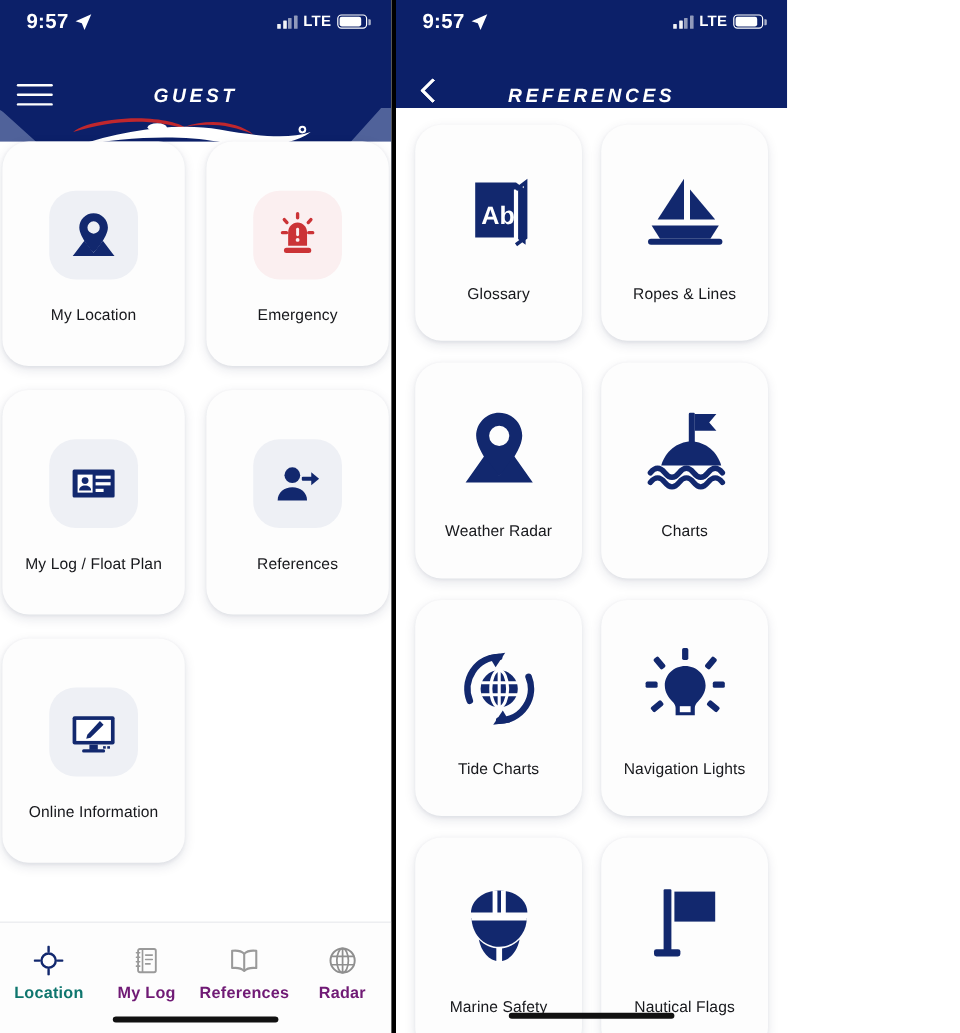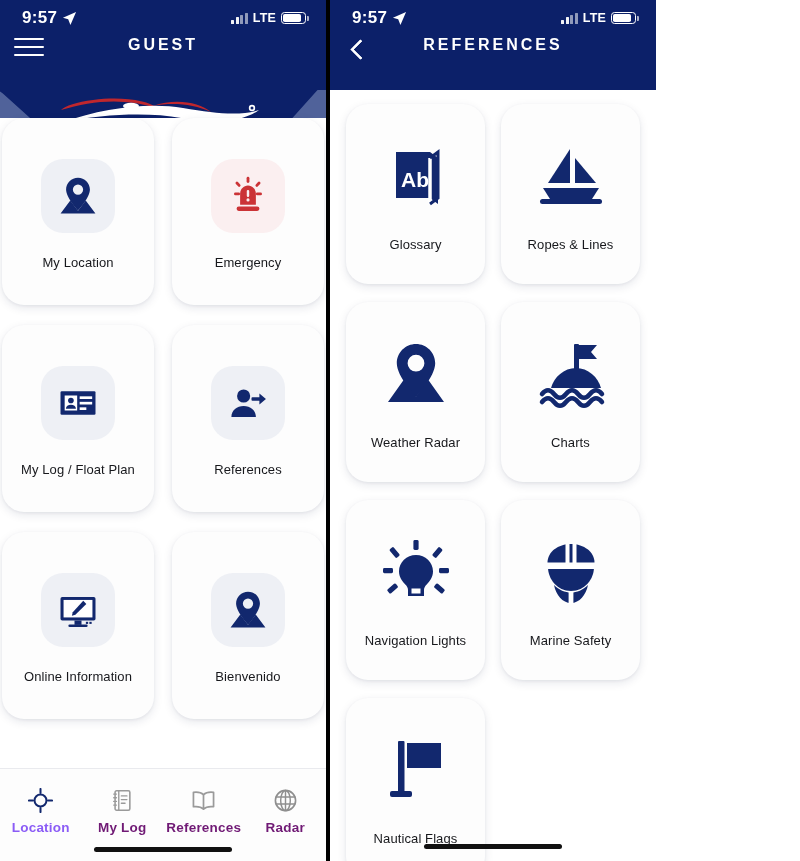--- a/index.html
+++ b/index.html
@@ -29,21 +29,21 @@
   .bars i:nth-child(2){ height: 6.5px; opacity:.95;}
   .bars i:nth-child(3){ height: 9px; opacity:.55;}
   .bars i:nth-child(4){ height: 11px; opacity:.55;}
   .lte { font-size: 12.5px; font-weight: bold; letter-spacing:.2px; }
   .battery { width: 25px; height: 12px; border: 1.6px solid #ffffff; border-radius: 3.5px; position: relative; }
   .battery::after { content:""; position:absolute; right:-4px; top:3.2px; width:2px; height:5px; background:rgba(255,255,255,.65); border-radius:0 1px 1px 0;}
   .battery span { position:absolute; left:1.4px; top:1.4px; bottom:1.4px; width:76%; background:#ffffff; border-radius:1.8px; display:block;}
 
   
   .navhead { position: relative; background: #0c2069; color:#fff; }
-  .navbar { height: 54px; display:flex; align-items:flex-start; position: relative; z-index: 5;}
+  .navbar { height: 54px; display:flex; align-items:flex-end; position: relative; z-index: 5; font-style: italic;}
   .nav-title {
     position:absolute; left:0; right:0; text-align:center;
     font-size: 16px; font-weight: bold; letter-spacing: 3px;
   }
   .hamburger { margin-left: 14px; width: 30px; height: 22px; display:flex; flex-direction:column; justify-content:space-between; padding:2px 0; position:relative; z-index:6; cursor:pointer;}
   .hamburger span { display:block; height:2.4px; background:#fff; border-radius:2px; }
   .backchev { margin-left: 14px; width: 28px; height: 28px; position:relative; z-index:6; cursor:pointer;}
   .backchev::before{
     content:""; position:absolute; left:9px; top:6px; width:12px; height:12px;
     border-left:3px solid #fff; border-bottom:3px solid #fff; transform: rotate(45deg);
@@ -88,21 +88,21 @@
 
   svg { display:block; }
   .navy { fill:#12286e; }
   .red  { fill:#cb3336; }
 
   
   .tabbar-wrap { position:absolute; left:0; right:0; bottom:0; background:#fdfdfd; border-top:1px solid #e9eaee; }
   .tabbar { display:flex; height: 78px; align-items:center; padding-top: 6px;}
   .tab { flex:1; display:flex; flex-direction:column; align-items:center; gap:7px; cursor:pointer;}
   .tab-label { font-size: 13.5px; font-weight:bold; color:#701a75; letter-spacing:.2px;}
-  .tab.active .tab-label { color:#8b5cf6; }
+  .tab.active .tab-label { color:#0f766e; }
   .tab-icon { height:26px; display:flex; align-items:center; justify-content:center;}
   .home-indicator { width:138px; height:5px; background:#111; border-radius:3px; margin: 0 auto 9px auto; }
   .home-indicator-float { position:absolute; left:50%; transform:translateX(-50%); bottom:12px; width:138px; height:5px; background:#111; border-radius:3px; z-index:9;}
   .scroll-peek { height: 20px; }
 </style>
 </head>
 <body>
 
 <div class="screens">
 
@@ -221,29 +221,20 @@
               <path class="navy" d="M30 13.5 L33.5 17 L21 29.5 L17 30.5 L18 26.5 Z"></path>
               <rect class="navy" x="20" y="36" width="8" height="5"></rect>
               <rect class="navy" x="13" y="40.5" width="22" height="3" rx="1.5"></rect>
               <rect class="navy" x="33" y="37.5" width="2.6" height="2.4"></rect>
               <rect class="navy" x="37" y="37.5" width="2.6" height="2.4"></rect>
             </svg>
           </div>
           <div class="card-label">Online Information</div>
         </div>
 
-        <div class="card card-left">
-          <div class="tile">
-            <svg width="44" height="44" viewBox="0 0 48 48">
-              <path class="navy" d="M24 4c-7.2 0-13 5.8-13 13 0 9.1 13 23 13 23s13-13.9 13-23c0-7.2-5.8-13-13-13zm0 18.6a5.6 5.6 0 1 1 0-11.2 5.6 5.6 0 0 1 0 11.2z"></path>
-              <path class="navy" d="M15.6 29 5 43h38L32.4 29 24 40z"></path>
-            </svg>
-          </div>
-          <div class="card-label">Bienvenido</div>
-        </div>
 
       </div>
       <div class="scroll-peek"></div>
     </div>
 
     <div class="tabbar-wrap">
       <div class="tabbar">
 
         <div class="tab active">
           <span class="tab-icon">
@@ -368,20 +359,34 @@
               <rect class="navy" x="40" y="4" width="5" height="26" rx="1"></rect>
               <path class="navy" d="M45 5h18l-6 7 6 7H45z"></path>
               <path class="navy" d="M42 28c-12 0-22 9-25 20h50c-3-11-13-20-25-20z"></path>
               <path d="M8 54c4-5 8-5 12 0s8 5 12 0 8-5 12 0 8 5 12 0 8-5 12 0" fill="none" stroke="#12286e" stroke-width="4.5" stroke-linecap="round"></path>
               <path d="M8 62c4-5 8-5 12 0s8 5 12 0 8-5 12 0 8 5 12 0 8-5 12 0" fill="none" stroke="#12286e" stroke-width="4.5" stroke-linecap="round"></path>
             </svg>
           </span>
           <div class="card-label">Charts</div>
         </div>
 
+        <div class="card card-right">
+          <span class="icon-plain">
+            <svg width="74" height="72" viewBox="0 0 74 72">
+              <circle class="navy" cx="37" cy="36" r="15.5"></circle>
+              <ellipse cx="37" cy="36" rx="7" ry="15.5" fill="none" stroke="#ffffff" stroke-width="2.6"></ellipse>
+              <path d="M22 31h30M22 41h30M37 20.5v31" stroke="#ffffff" stroke-width="2.6"></path>
+              <path d="M37 9.5A26.5 26.5 0 0 0 12.5 46" fill="none" stroke="#12286e" stroke-width="5.5" stroke-linecap="round"></path>
+              <path d="M37 62.5A26.5 26.5 0 0 0 61.5 26" fill="none" stroke="#12286e" stroke-width="5.5" stroke-linecap="round"></path>
+              <path class="navy" d="M28 8 L42 6 L34 18 Z"></path>
+              <path class="navy" d="M46 64 L32 66 L40 54 Z"></path>
+            </svg>
+          </span>
+          <div class="card-label">Tide Charts</div>
+        </div>
 
         <div class="card card-right">
           <span class="icon-plain">
             <svg width="74" height="72" viewBox="0 0 74 72">
               <path class="navy" d="M37 17c-9.4 0-17 7.3-17 16.3 0 6 3.4 10.2 6.3 13.3 1.8 1.9 2.7 3.3 2.7 5.4v6h16v-6c0-2.1.9-3.5 2.7-5.4 2.9-3.1 6.3-7.3 6.3-13.3C54 24.3 46.4 17 37 17z"></path>
               <rect x="32.5" y="50.5" width="9" height="5" fill="#ffffff"></rect>
               <rect class="navy" x="34.4" y="2" width="5.2" height="10" rx="1.4"></rect>
               <rect class="navy" x="4" y="30" width="10" height="5.2" rx="1.4"></rect>
               <rect class="navy" x="60" y="30" width="10" height="5.2" rx="1.4"></rect>
               <rect class="navy" x="13" y="9" width="5.2" height="11" rx="1.4" transform="rotate(-40 15.6 14.5)"></rect>

